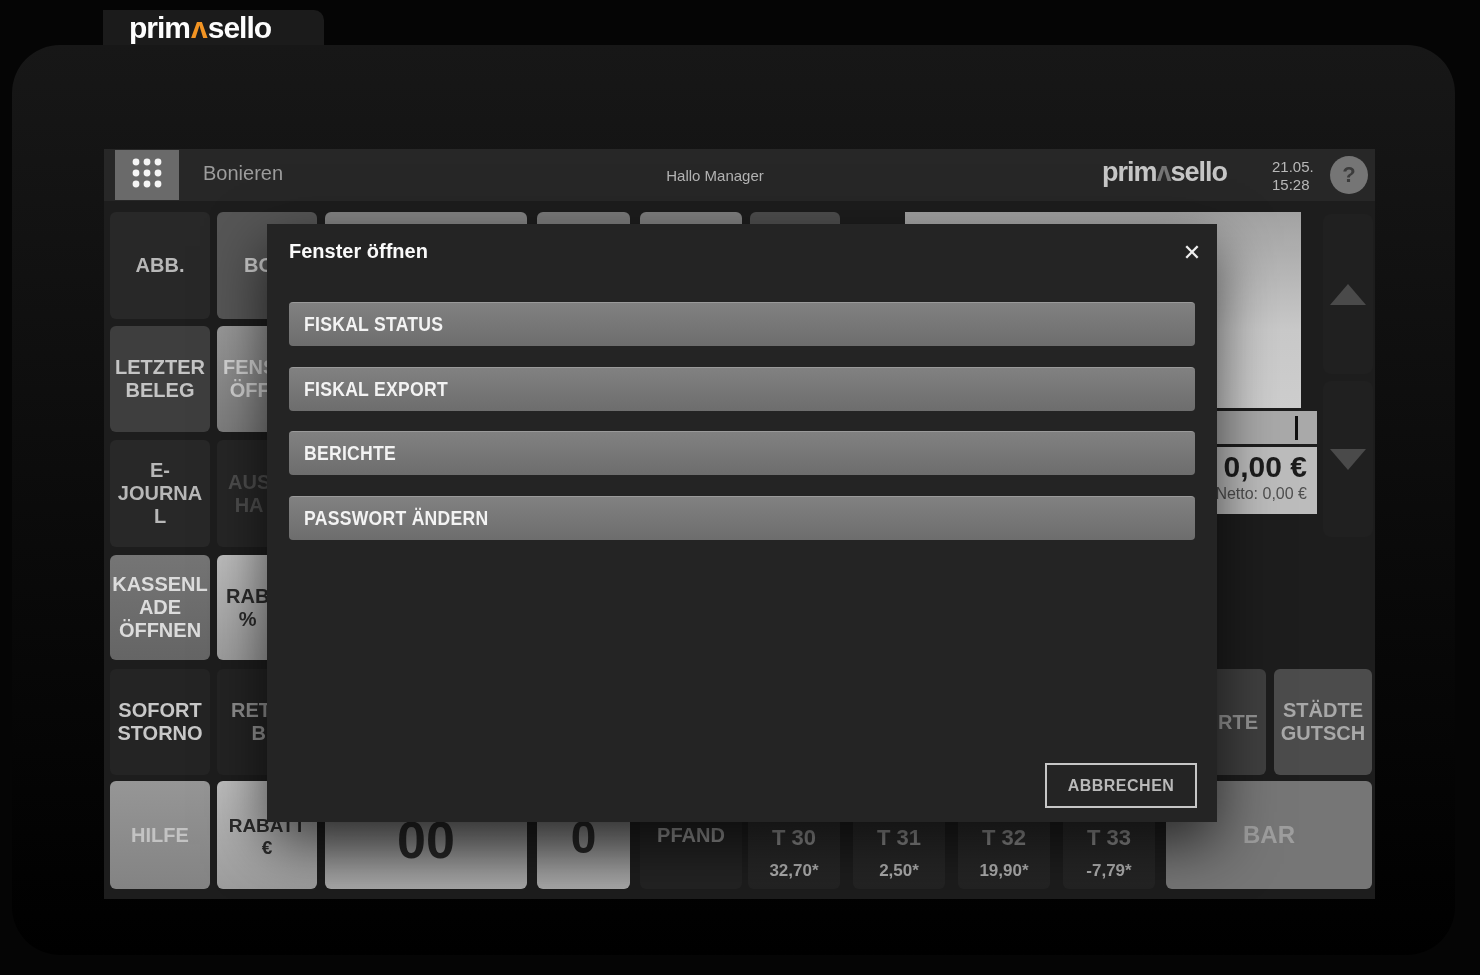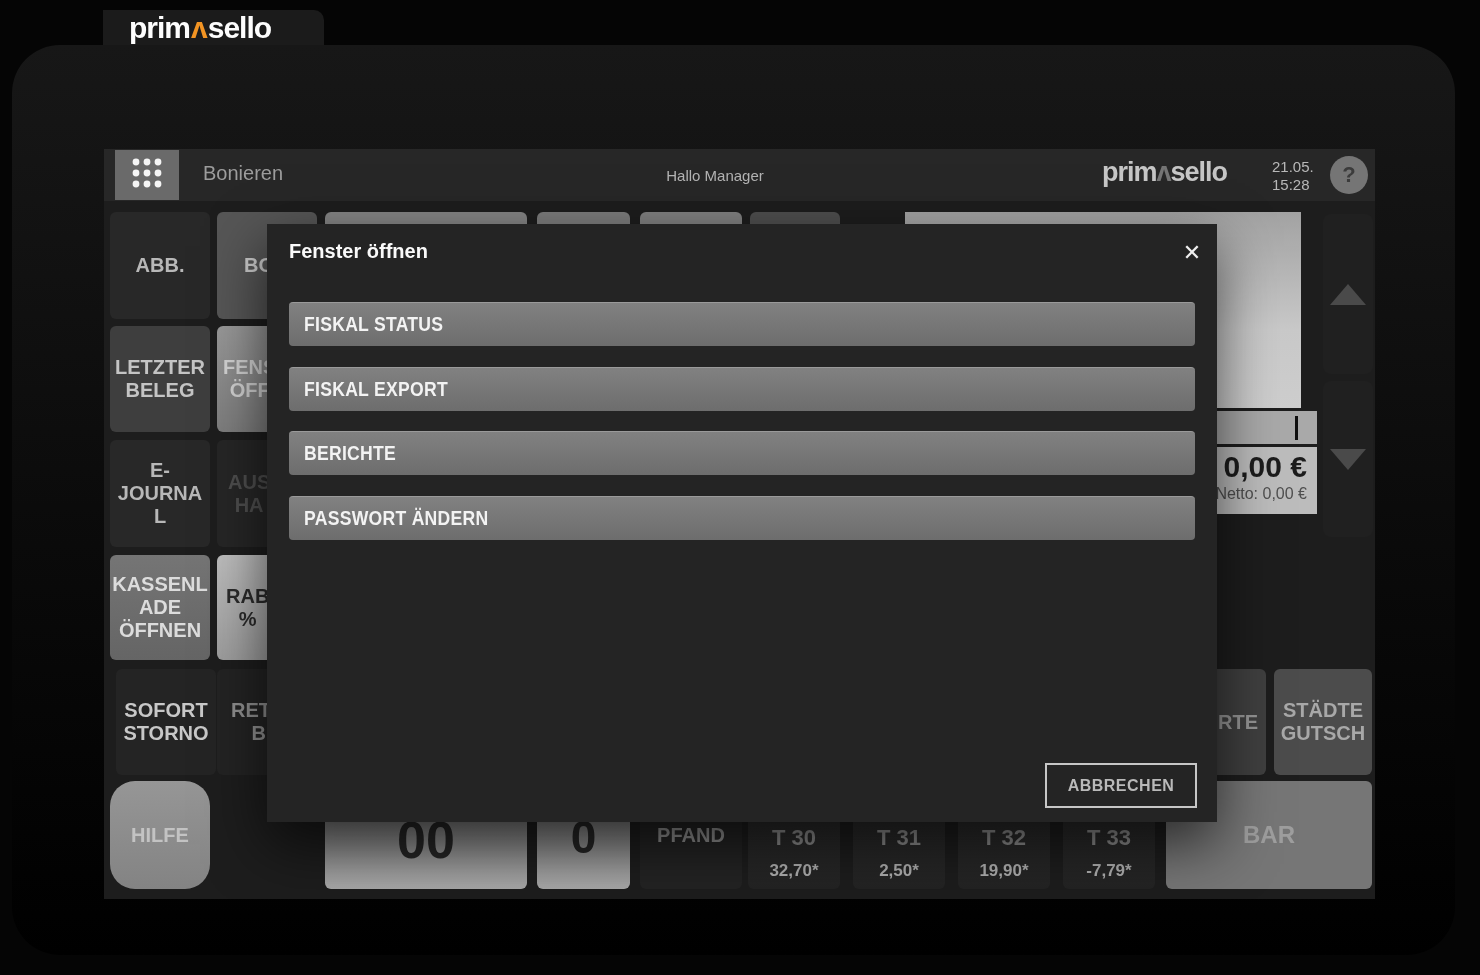--- a/index.html
+++ b/index.html
@@ -126,33 +126,35 @@
 
     <div class="abs btn" style="left:6px;top:63px;width:100px;height:107px;background:#282828;color:#b8b8b8;">ABB.</div>
     <div class="abs btn" style="left:6px;top:177px;width:100px;height:106px;background:#3e3e3e;color:#c4c4c4;">LETZTER
 BELEG</div>
     <div class="abs btn" style="left:6px;top:291px;width:100px;height:107px;background:#282828;color:#b8b8b8;">E-
 JOURNA
 L</div>
     <div class="abs btn" style="left:6px;top:406px;width:100px;height:105px;background:linear-gradient(180deg,#757575,#656565);color:#dcdcdc;">KASSENL
 ADE
 ÖFFNEN</div>
-    <div class="abs btn" style="left:12px;top:520px;width:100px;height:106px;background:#242424;color:#c8c8c8;">SOFORT
+    <div class="abs btn" style="left:6px;top:520px;width:100px;height:106px;background:#242424;color:#c8c8c8;">SOFORT
 STORNO</div>
-    <div class="abs btn" style="left:6px;top:632px;width:100px;height:108px;background:linear-gradient(180deg,#969696,#838383);color:#c3c3c3;border-radius:25px;">HILFE</div>
+    <div class="abs btn" style="left:6px;top:632px;width:100px;height:108px;background:linear-gradient(180deg,#969696,#838383);color:#c3c3c3;">HILFE</div>
 
     <div class="abs btn frag" style="left:113px;top:63px;width:100px;height:107px;background:#565656;color:#cccccc;padding-left:27px;"><span>BO</span></div>
     <div class="abs btn frag" style="left:113px;top:177px;width:100px;height:106px;background:linear-gradient(180deg,#989898,#7d7d7d);color:#d2d2d2;padding-left:6px;"><span>FENS
 ÖFF</span></div>
     <div class="abs btn frag" style="left:113px;top:291px;width:100px;height:107px;background:#262626;color:#4e4e4e;padding-left:11px;"><span>AUS
 HA</span></div>
     <div class="abs btn frag" style="left:113px;top:406px;width:100px;height:105px;background:linear-gradient(180deg,#bdbdbd,#9d9d9d);color:#2b2b2b;padding-left:9px;"><span>RAB
 %</span></div>
     <div class="abs btn frag" style="left:113px;top:520px;width:100px;height:106px;background:#232323;color:#8f8f8f;padding-left:14px;"><span>RETO
 B</span></div>
+    <div class="abs btn" style="left:113px;top:632px;width:100px;height:108px;background:linear-gradient(180deg,#bdbdbd,#9c9c9c);color:#2b2b2b;font-size:19px;align-items:flex-start;padding-top:34px;">RABATT
+€</div>
 
     <div class="abs btn" style="left:221px;top:63px;width:202px;height:107px;background:#848484;"></div>
     <div class="abs btn" style="left:433px;top:63px;width:93px;height:107px;background:#7c7c7c;"></div>
     <div class="abs btn" style="left:536px;top:63px;width:102px;height:107px;background:#808080;"></div>
     <div class="abs btn" style="left:646px;top:63px;width:90px;height:107px;background:#4e4e4e;"></div>
 
     <div class="abs receipt"></div>
     <div class="abs inp-row"></div>
     <div class="abs cursor"></div>
     <div class="abs total-box">

